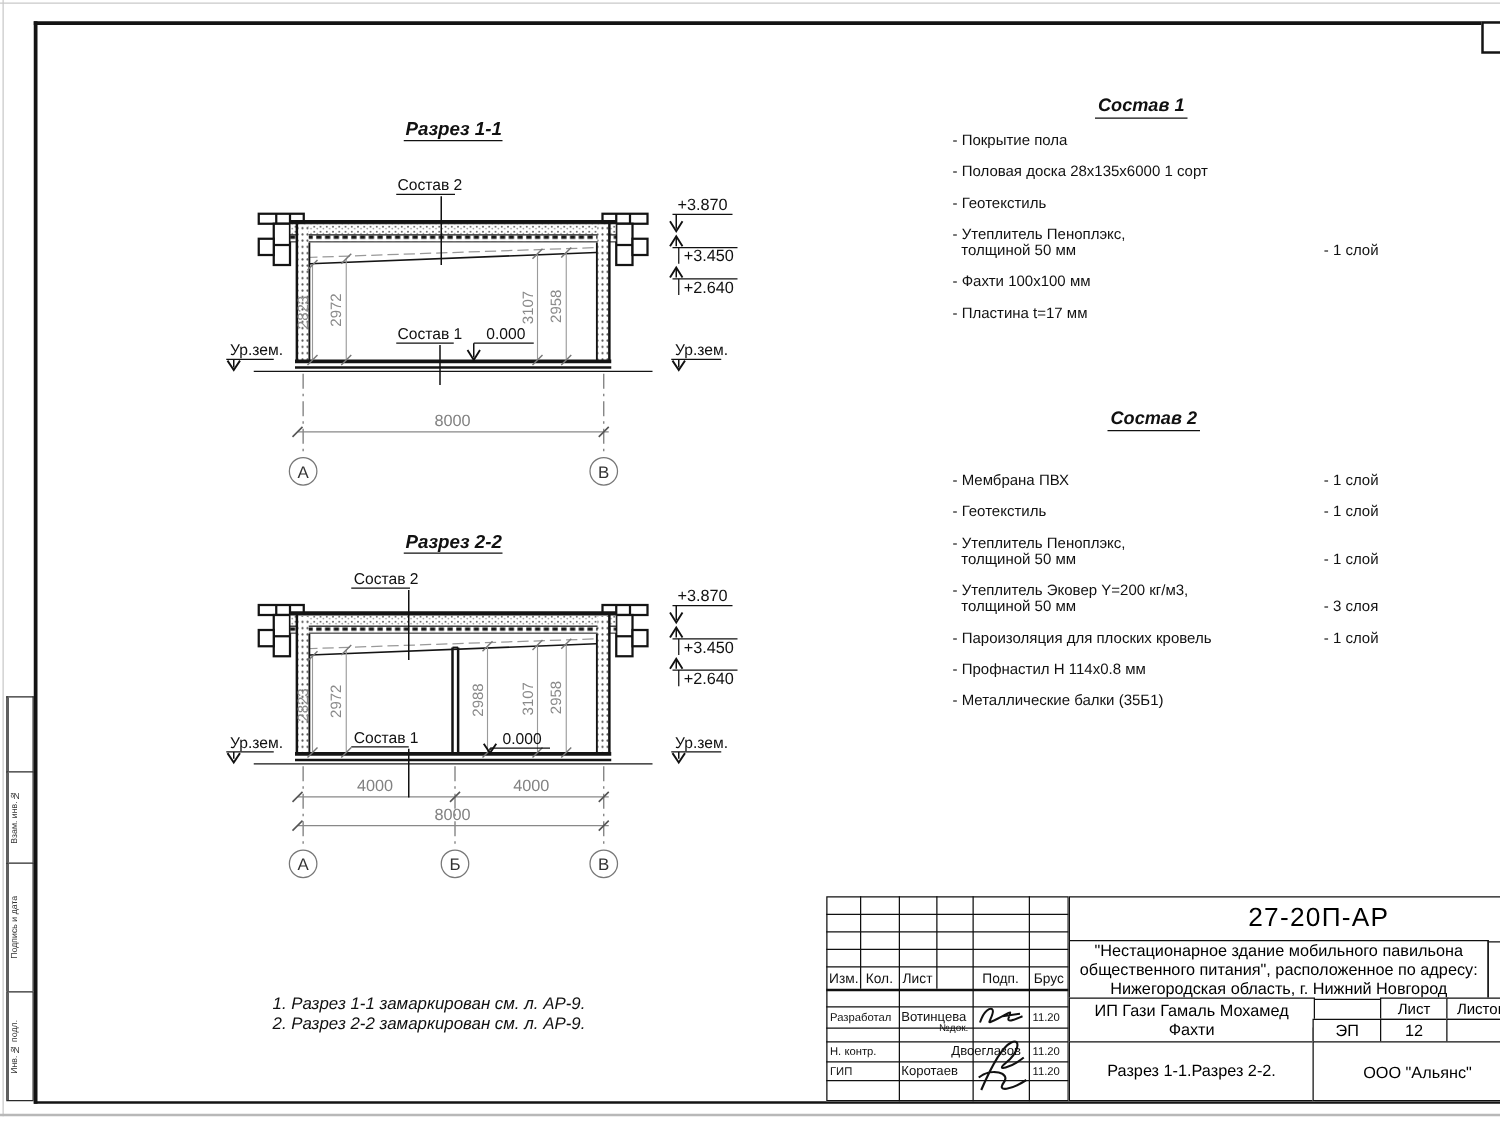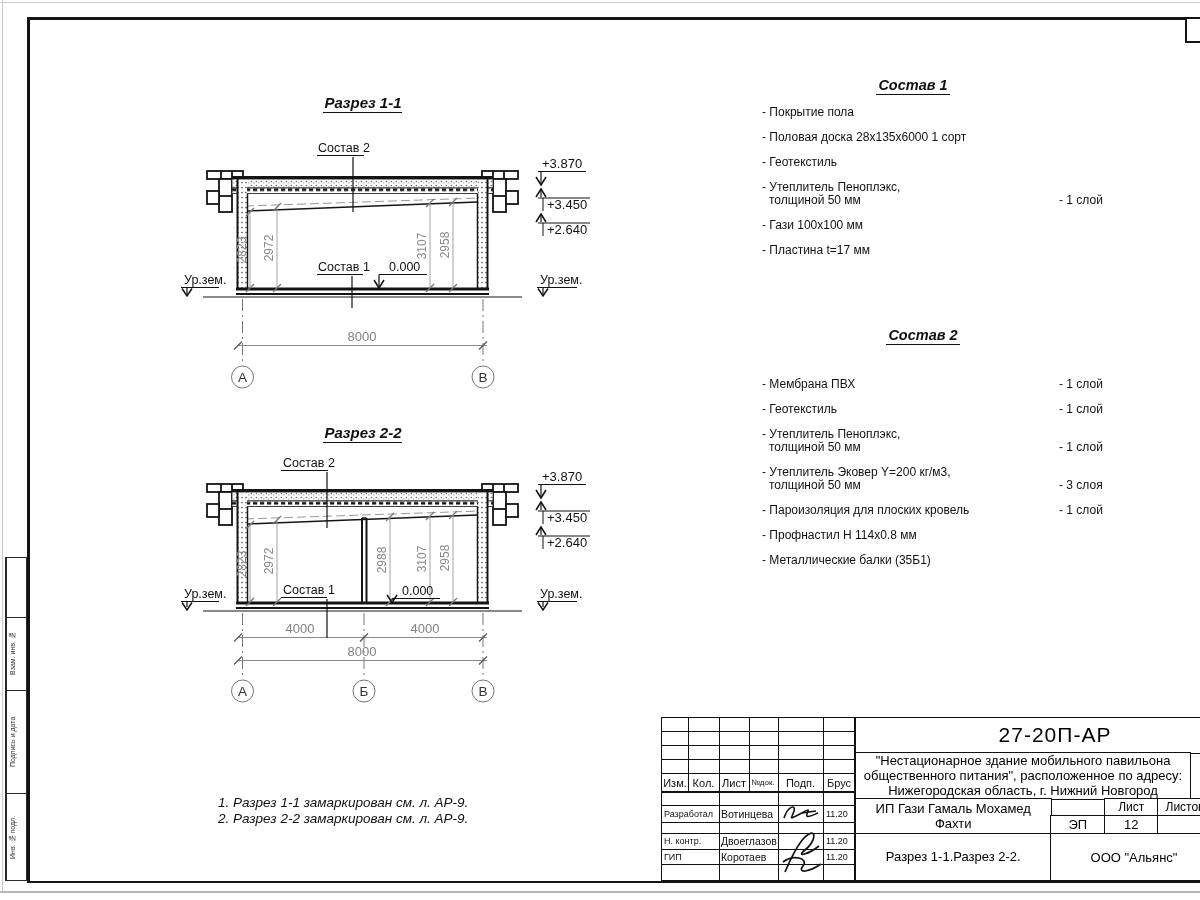--- a/index.html
+++ b/index.html
@@ -390,21 +390,21 @@
       <div>- Геотекстиль</div>
         <div></div>
       <div class="li-qty"></div>
     </div>
     <div class="list-item">
       <div>- Утеплитель Пеноплэкс,</div>
         <div style="padding-left:7px;">толщиной 50 мм</div>
       <div class="li-qty">- 1 слой</div>
     </div>
     <div class="list-item">
-      <div>- Гази 100х100 мм</div>
+      <div>- Фахти 100х100 мм</div>
         <div></div>
       <div class="li-qty"></div>
     </div>
     <div class="list-item">
       <div>- Пластина t=17 мм</div>
         <div></div>
       <div class="li-qty"></div>
     </div>
   </div>
 
@@ -471,29 +471,29 @@
     <div class="tb-line-h" style="left:661px;top:791px;width:194px;height:1.8px;"></div>
     <div class="tb-line-h" style="left:661px;top:805px;width:194px;"></div>
     <div class="tb-line-h" style="left:661px;top:822px;width:194px;"></div>
     <div class="tb-line-h" style="left:661px;top:833px;width:194px;"></div>
     <div class="tb-line-h" style="left:661px;top:849px;width:194px;"></div>
     <div class="tb-line-h" style="left:661px;top:864px;width:194px;"></div>
 
     <div class="tb-text" style="left:662px;top:775px;width:26px;height:15px;justify-content:center;font-size:11px;">Изм.</div>
     <div class="tb-text" style="left:689px;top:775px;width:29px;height:15px;justify-content:center;font-size:11px;">Кол.</div>
     <div class="tb-text" style="left:720px;top:775px;width:28px;height:15px;justify-content:center;font-size:11px;">Лист</div>
-    <div class="tb-text" style="left:749px;top:775px;width:28px;height:15px;justify-content:center;font-size:8px;">№док.</div>
+    <div class="tb-text" style="left:749px;top:815px;width:28px;height:15px;justify-content:center;font-size:8px;">№док.</div>
     <div class="tb-text" style="left:779px;top:775px;width:43px;height:15px;justify-content:center;font-size:11px;">Подп.</div>
     <div class="tb-text" style="left:824px;top:775px;width:30px;height:15px;justify-content:center;font-size:11px;">Брус</div>
 
     <div class="tb-text" style="left:664px;top:806px;width:54px;height:15px;font-size:9px;">Разработал</div>
     <div class="tb-text" style="left:721px;top:806px;width:56px;height:15px;font-size:10.5px;">Вотинцева</div>
     <div class="tb-text" style="left:826px;top:806px;width:28px;height:15px;font-size:9px;">11.20</div>
     <div class="tb-text" style="left:664px;top:834px;width:54px;height:14px;font-size:9px;">Н. контр.</div>
-    <div class="tb-text" style="left:721px;top:834px;width:57px;height:14px;font-size:10.5px;">Двоеглазов</div>
+    <div class="tb-text" style="left:721px;top:834px;width:57px;height:14px;font-size:10.5px;padding-left:40px;">Двоеглазов</div>
     <div class="tb-text" style="left:826px;top:834px;width:28px;height:14px;font-size:9px;">11.20</div>
     <div class="tb-text" style="left:664px;top:850px;width:54px;height:14px;font-size:9px;">ГИП</div>
     <div class="tb-text" style="left:721px;top:850px;width:57px;height:14px;font-size:10.5px;">Коротаев</div>
     <div class="tb-text" style="left:826px;top:850px;width:28px;height:14px;font-size:9px;">11.20</div>
 
     <svg class="sig-svg" style="left:780px;top:801px;" width="42" height="22" viewBox="0 0 42 22">
       <path d="M4 17 C 8 5, 16 3, 14 10 S 8 19, 18 14 S 30 6, 27 13 C 25 18, 33 14, 38 12 M22 12 L36 10" fill="none" stroke="#111" stroke-width="1.6"></path>
     </svg>
     <svg class="sig-svg" style="left:779px;top:828px;" width="45" height="50" viewBox="0 0 45 50">
       <path d="M6 44 C 12 30, 22 10, 30 6 C 38 2, 36 14, 26 22 C 16 30, 30 26, 40 18 M4 34 C 14 26, 30 30, 24 38 C 18 46, 30 44, 42 36" fill="none" stroke="#111" stroke-width="1.7"></path>

